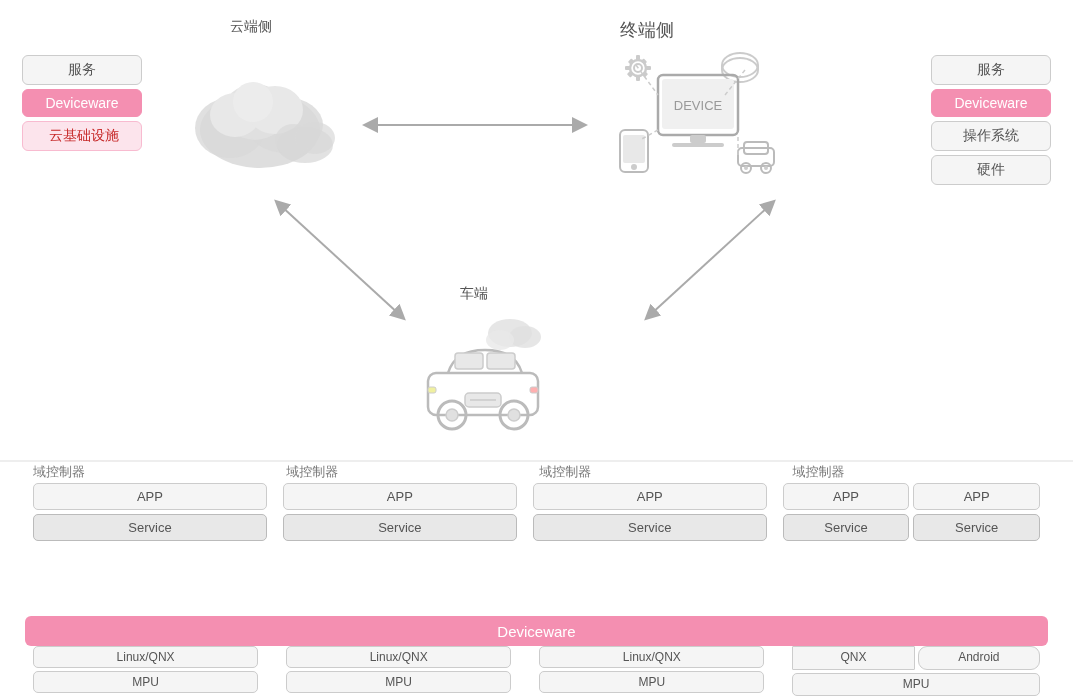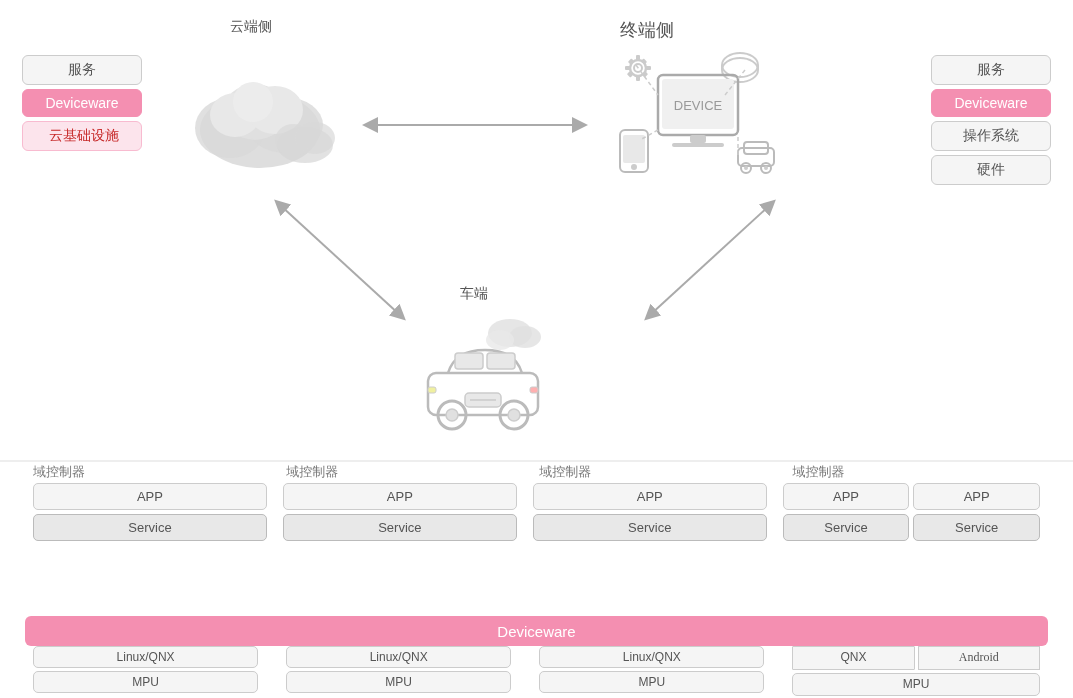--- a/index.html
+++ b/index.html
@@ -428,18 +428,18 @@
       <div style="border:1.5px solid #ccc;border-radius:5px;text-align:center;padding:3px 4px;font-size:12px;color:#555;background:#f5f5f5;">MPU</div>
     </div>
 
     <div style="flex:1; padding:0 8px; display:flex; flex-direction:column; gap:3px;">
       <div style="border:1.5px solid #ccc;border-radius:5px;text-align:center;padding:3px 4px;font-size:12px;color:#555;background:#f5f5f5;">Linux/QNX</div>
       <div style="border:1.5px solid #ccc;border-radius:5px;text-align:center;padding:3px 4px;font-size:12px;color:#555;background:#f5f5f5;">MPU</div>
     </div>
 
     <div style="flex:1.1; padding:0 8px; display:grid; grid-template-columns:1fr 1fr; gap:3px;">
       <div style="border:1.5px solid #ccc;border-radius:1px;text-align:center;padding:3px 12px;font-size:12px;color:#555;background:#f5f5f5;">QNX</div>
-      <div style="border:1.5px solid #ccc;border-radius:0;text-align:center;padding:3px 4px;font-size:12px;color:#555;background:#f5f5f5;font-family:Liberation Serif, serif;">Android</div>
+      <div style="border:1.5px solid #ccc;border-radius:9px;text-align:center;padding:3px 4px;font-size:12px;color:#555;background:#f5f5f5;">Android</div>
       <div style="border:1.5px solid #ccc;border-radius:5px;text-align:center;padding:3px 4px;font-size:12px;color:#555;background:#f5f5f5;grid-column:1/-1;">MPU</div>
     </div>
   </div>
 
 </div>
 
 </body></html>

